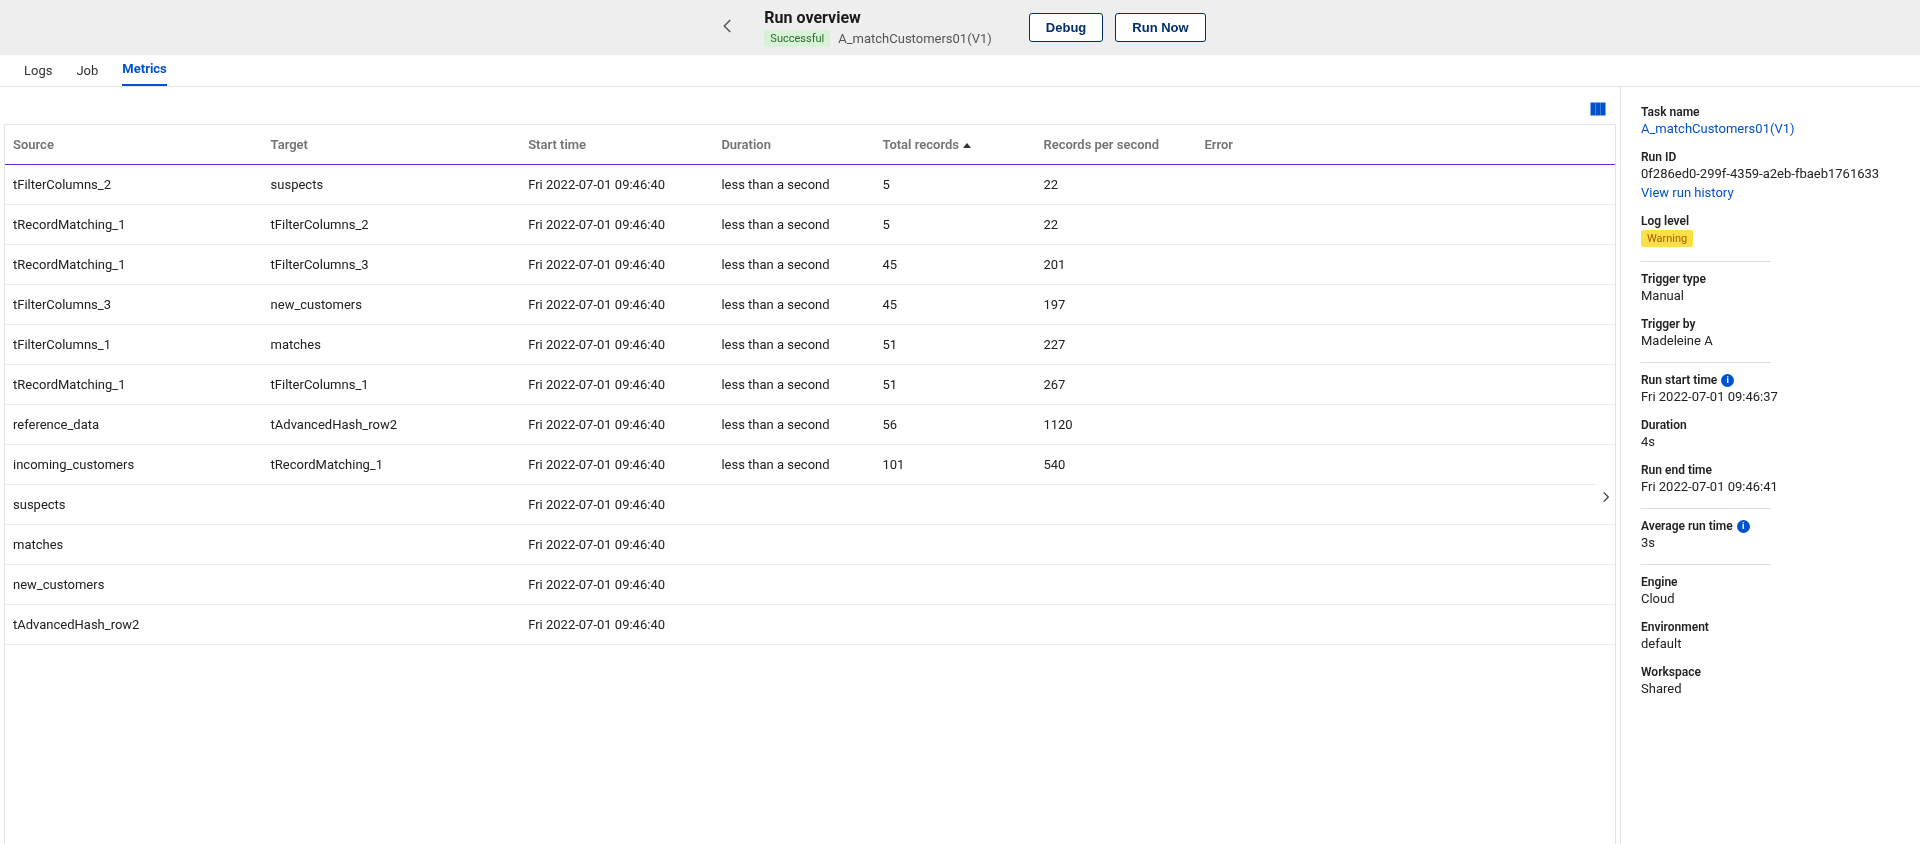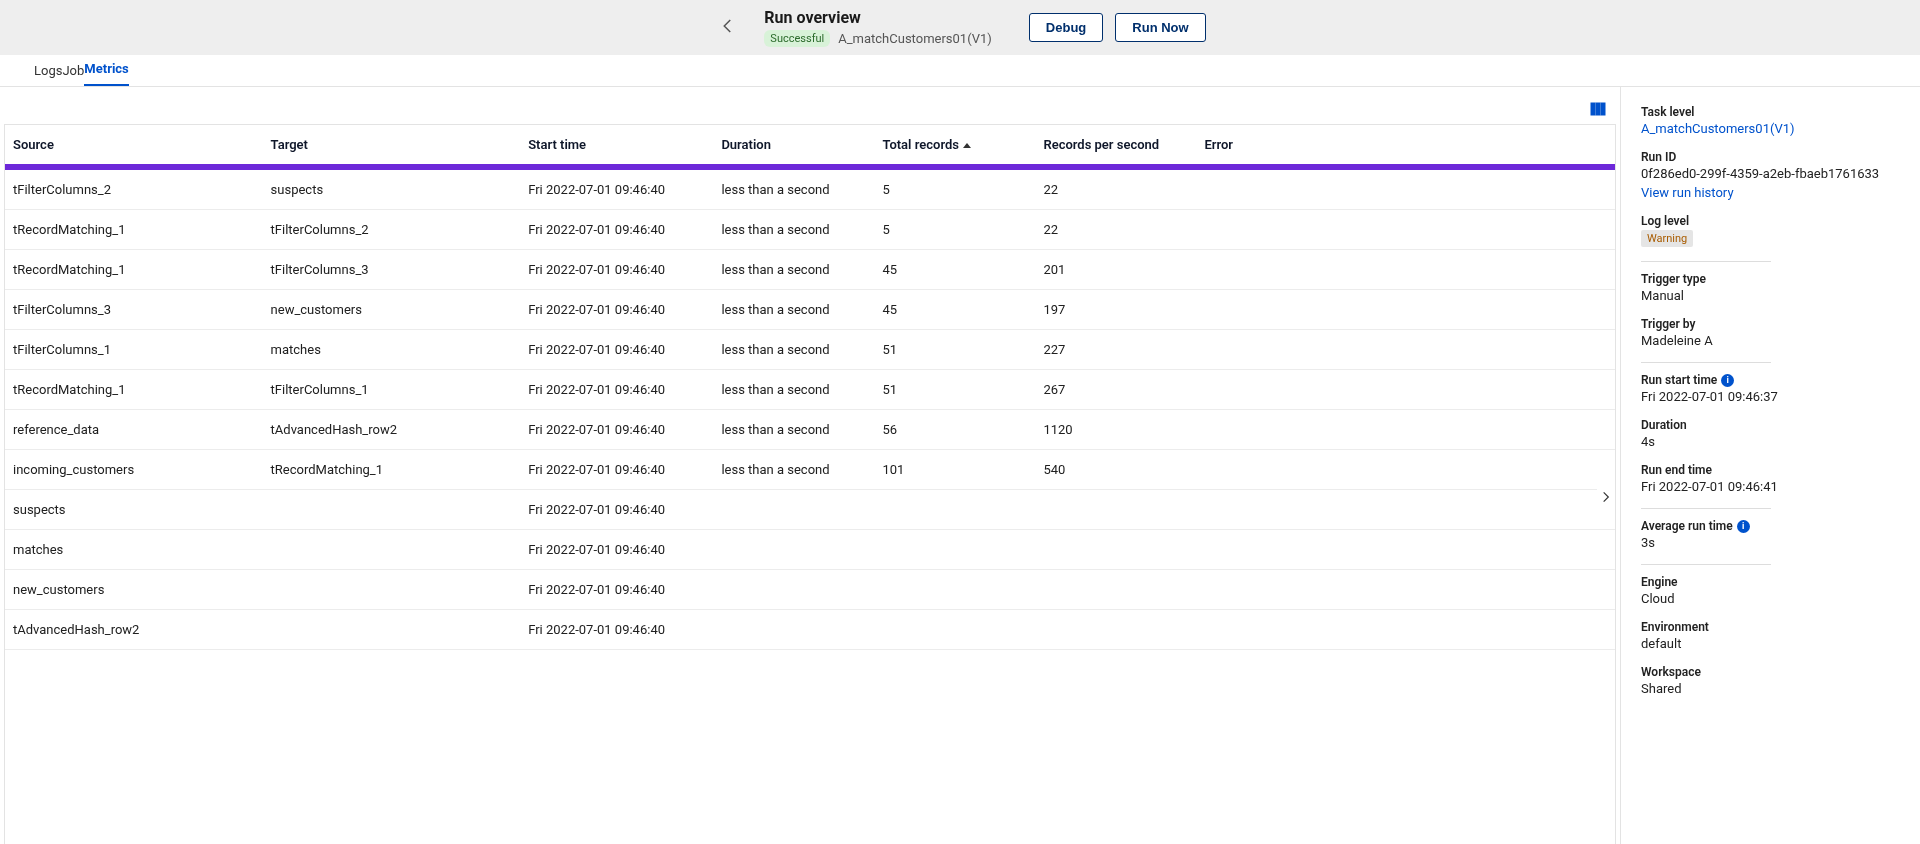--- a/index.html
+++ b/index.html
@@ -30,39 +30,40 @@
   }
   .back-btn svg { width:18px;height:18px;stroke:#555;fill:none;stroke-width:2 }
   .title-block { margin-left: 16px; }
   .title-block h1 { font-size: 16px; font-weight:700; color:#1a1a1a; }
   .subline { display:flex; align-items:center; gap:8px; margin-top:3px }
   .status-badge {
     background:#d8f2d8;
     color:#2c6b2c;
     font-size:11px;
     padding:2px 6px;
-    border-radius:6px;
+    border-radius:0;
   }
   .task-name { font-size:13px; color:#555; }
   .header-right { display:flex; gap:12px; margin-right:6px;margin-left:37px; }
   .btn {
     background:#fff;
     border:1px solid #002f6c;
     color:#002f6c;
     font-weight:600;
     font-size:13px;
     padding:6px 16px;
     border-radius:3px;
     cursor:pointer;
   }
 
   
   .tabs {
     display:flex;
-    padding: 0 34px;
+    gap:24px;
+    padding: 0 24px;
     border-bottom:1px solid #e3e3e3;
     height:32px;
     align-items:flex-end;
   }
   .tab {
     font-size:13px;
     color:#333;
     padding-bottom:8px;
     cursor:pointer;
   }
@@ -88,21 +89,21 @@
   table { width:100%; border-collapse:collapse; table-layout:fixed; }
   th, td {
     text-align:left;
     padding:12px 8px;
     font-size:13px;
     border-bottom:1px solid #ececec;
     white-space:nowrap;
     overflow:hidden;
     text-overflow:ellipsis;
   }
-  th { font-weight:600; color:#0f172a; border-bottom:6px solid #6d28d9; }
+  th { font-weight:600; color:#737373; border-bottom:1px solid #6d28d9; }
   th .sort-asc {
     display:inline-block;
     margin-left:4px;
     width:0;height:0;
     border-left:4px solid transparent;
     border-right:4px solid transparent;
     border-bottom:5px solid #333;
     vertical-align:middle;
   }
 
@@ -125,21 +126,21 @@
     padding:18px 20px;
     overflow-y:auto;
     font-size:13px;
   }
   .sp-group { margin-bottom:14px; }
   .sp-label { font-size:12px; font-weight:600; color:#222; margin-bottom:2px; display:flex; align-items:center; gap:4px }
   .sp-value { color:#222; }
   .sp-link { color:#0052cc; cursor:pointer; }
   .sp-divider { border-top:1px solid #ddd; margin:10px 0; width:130px }
   .warn-badge {
-    background:#e5e5e5;
+    background:#fde047;
     color:#a95c00;
     font-size:11px;
     padding:2px 6px;
     border-radius:2px;
     display:inline-block;
   }
   .info-icon {
     width:13px;height:13px;border-radius:50%;
     background:#0052cc;color:#fff;
     display:inline-flex;align-items:center;justify-content:center;
@@ -332,21 +333,21 @@
           <svg viewBox="0 0 24 24">
               <path d="M8 4l8 8-8 8"></path>
             </svg>
         </span>
       </div>
     </div>
   </div>
 
   <div class="sidepanel">
     <div class="sp-group">
-      <div class="sp-label">Task level</div>
+      <div class="sp-label">Task name</div>
       <div class="sp-value sp-link">A_matchCustomers01(V1)</div>
     </div>
     <div class="sp-group">
       <div class="sp-label">Run ID</div>
       <div class="sp-value">0f286ed0-299f-4359-a2eb-fbaeb1761633</div>
       <div class="sp-value sp-link" style="margin-top:4px">View run history</div>
     </div>
     <div class="sp-group">
       <div class="sp-label">Log level</div>
       <span class="warn-badge">Warning</span>

